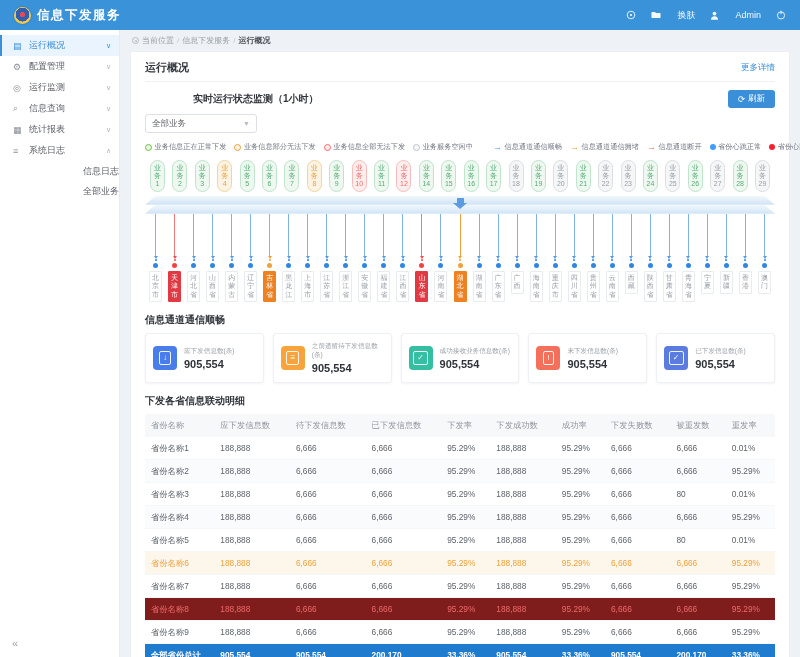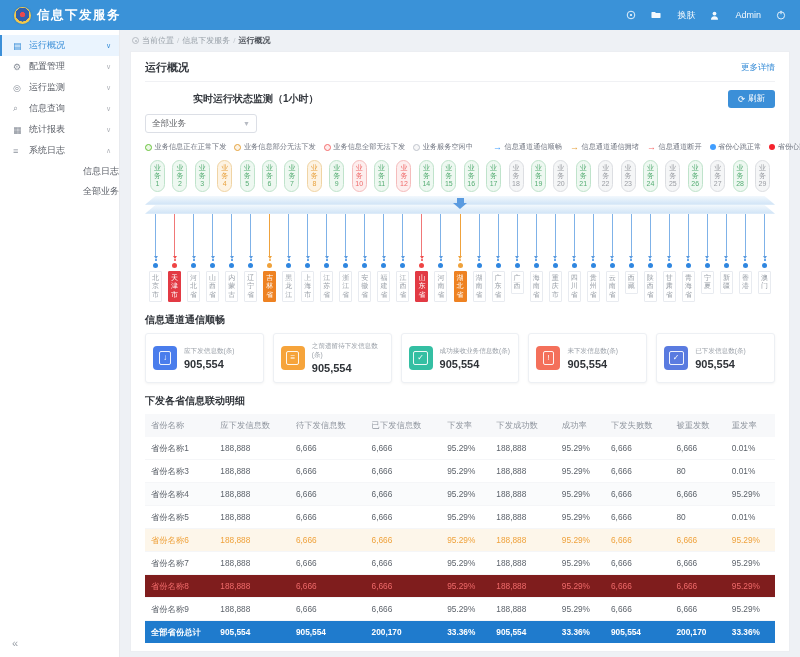--- a/index.html
+++ b/index.html
@@ -792,20 +792,32 @@
                 <td>188,888</td>
                 <td>6,666</td>
                 <td>6,666</td>
                 <td>95.29%</td>
                 <td>188,888</td>
                 <td>95.29%</td>
                 <td>6,666</td>
                 <td>6,666</td>
                 <td>0.01%</td>
               </tr>
+              <tr class="even">
+                <td>省份名称2</td>
+                <td>188,888</td>
+                <td>6,666</td>
+                <td>6,666</td>
+                <td>95.29%</td>
+                <td>188,888</td>
+                <td>95.29%</td>
+                <td>6,666</td>
+                <td>6,666</td>
+                <td>95.29%</td>
+              </tr>
               <tr>
                 <td>省份名称3</td>
                 <td>188,888</td>
                 <td>6,666</td>
                 <td>6,666</td>
                 <td>95.29%</td>
                 <td>188,888</td>
                 <td>95.29%</td>
                 <td>6,666</td>
                 <td>80</td>

